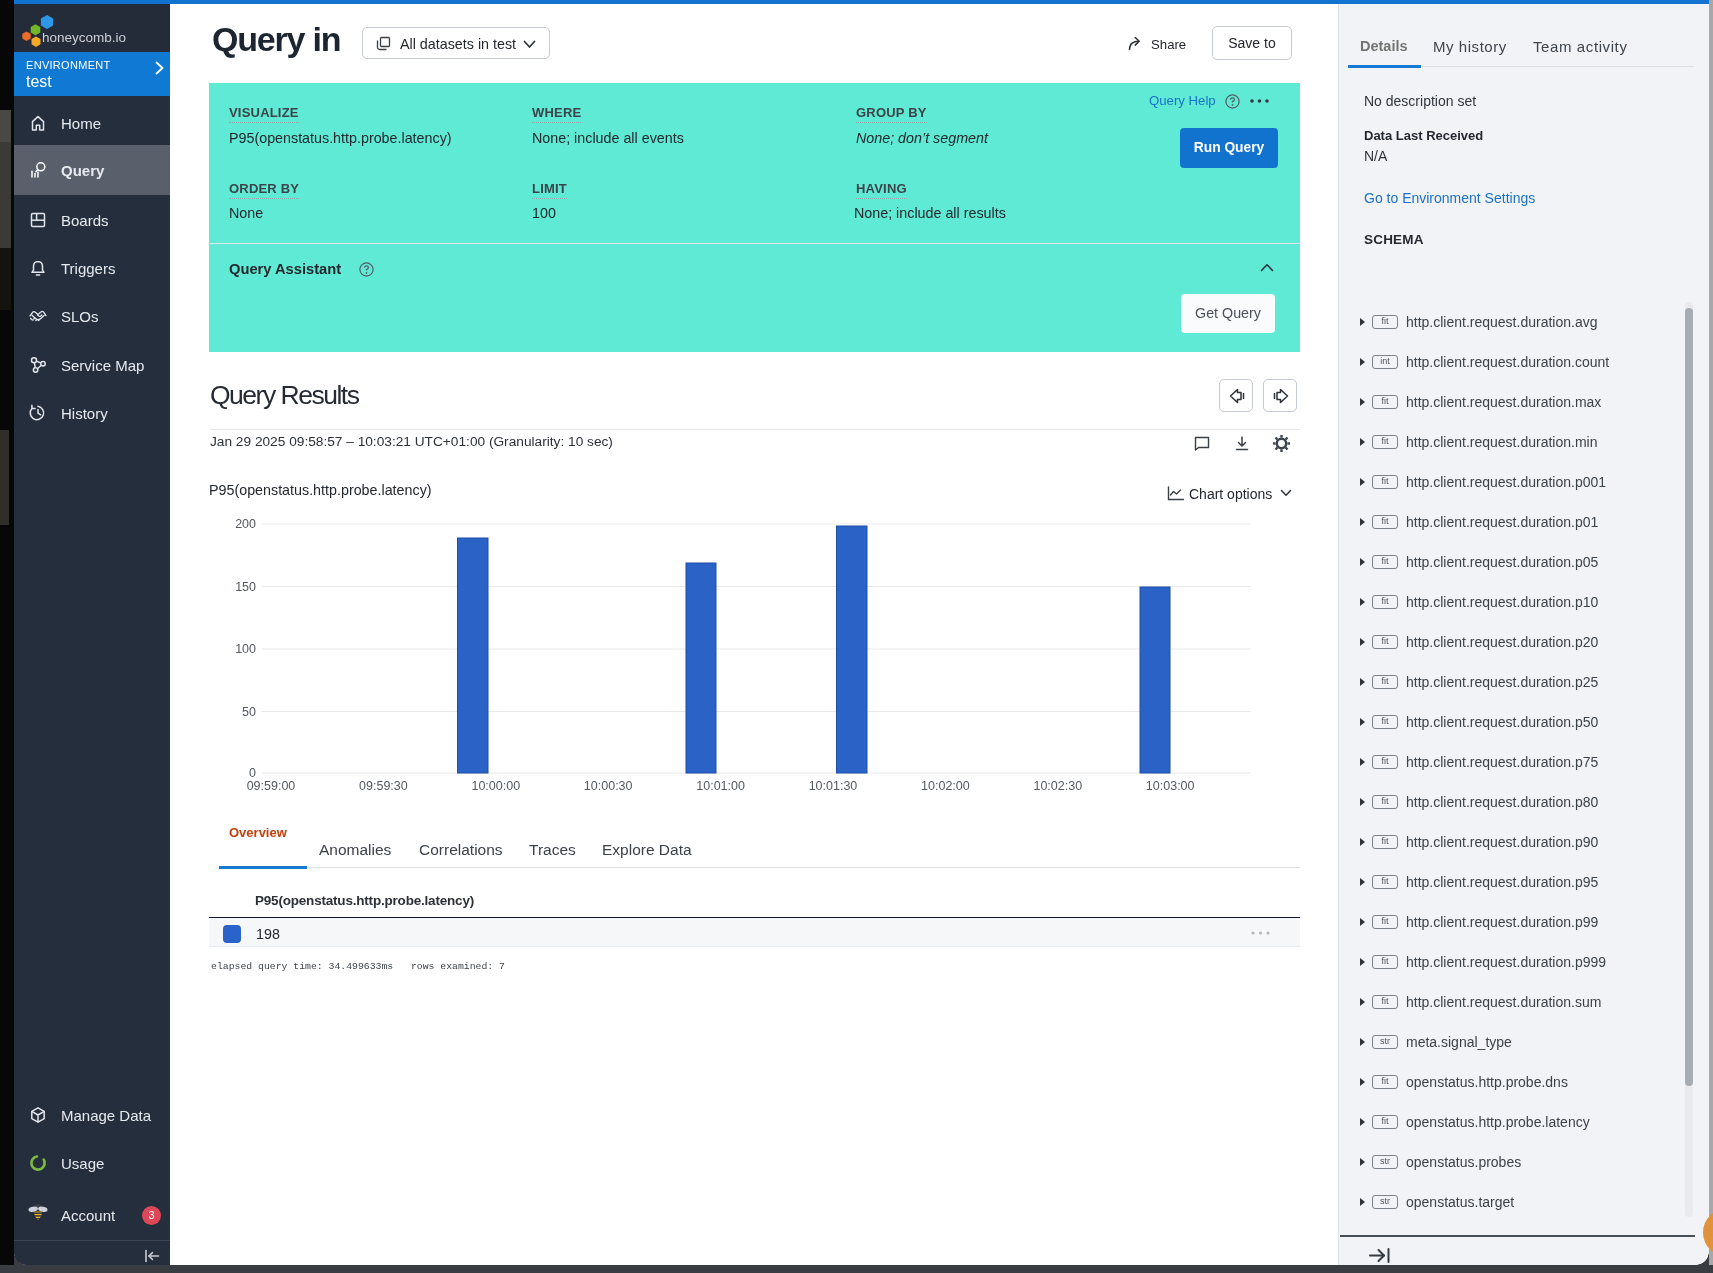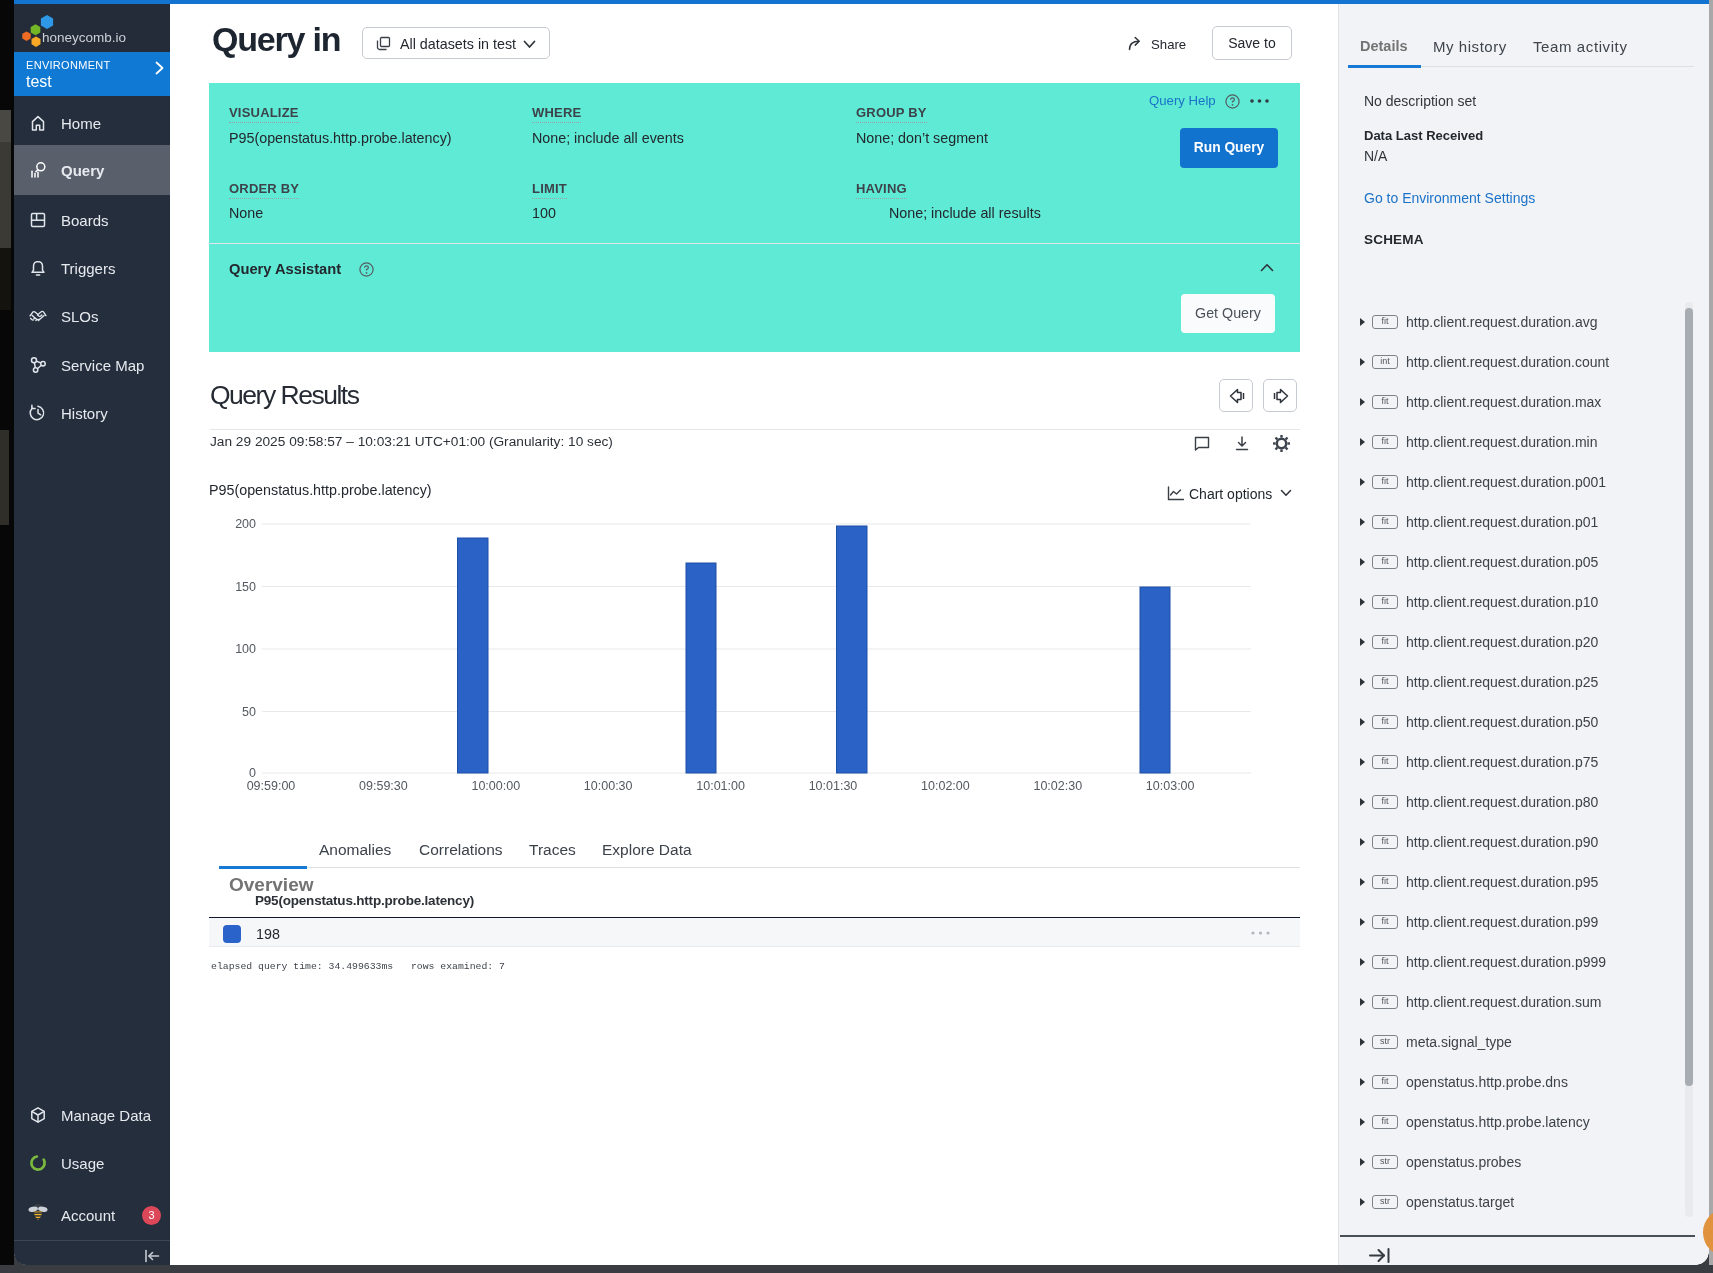--- a/index.html
+++ b/index.html
@@ -152,27 +152,27 @@
       </svg>
     <div class="a" style="left:981px;top:37px;font-size:13.2px;color:#23272e;">Share</div>
     <div class="a" style="left:1042px;top:26px;width:80px;height:34px;border:1px solid #c6cad1;border-radius:5px;background:#fff;font-size:14px;color:#23272e;text-align:center;line-height:32px;">Save to</div>
 
     <div class="a" style="left:39px;top:83px;width:1091px;height:269px;background:#5eead4;font-size:14.3px;color:#23272e;">
       <div class="a" style="left:20px;top:21px;"><span class="qlabel">VISUALIZE</span></div>
       <div class="a" style="left:20px;top:47px;">P95(openstatus.http.probe.latency)</div>
       <div class="a" style="left:323px;top:21px;"><span class="qlabel">WHERE</span></div>
       <div class="a" style="left:323px;top:47px;">None; include all events</div>
       <div class="a" style="left:647px;top:21px;"><span class="qlabel">GROUP BY</span></div>
-      <div class="a" style="left:647px;top:47px;">None; don’t segment</div>
+      <div class="a" style="left:647px;top:47px;font-style:italic;">None; don’t segment</div>
       <div class="a" style="left:20px;top:97px;"><span class="qlabel">ORDER BY</span></div>
       <div class="a" style="left:20px;top:122px;">None</div>
       <div class="a" style="left:323px;top:97px;"><span class="qlabel">LIMIT</span></div>
       <div class="a" style="left:323px;top:122px;">100</div>
       <div class="a" style="left:647px;top:97px;"><span class="qlabel">HAVING</span></div>
-      <div class="a" style="left:680px;top:122px;">None; include all results</div>
+      <div class="a" style="left:645px;top:122px;">None; include all results</div>
       <div class="a" style="left:940px;top:10px;font-size:13.2px;color:#1b72c8;">Query Help</div>
       <svg class="a" style="left:1016px;top:11px;" width="15" height="15" viewBox="0 0 15 15" fill="none" stroke="#565c64" stroke-width="1.2">
           <circle cx="7.5" cy="7.5" r="6.6"></circle>
           <path d="M5.6 5.8 C5.6 4.6 6.4 3.9 7.5 3.9 C8.6 3.9 9.4 4.6 9.4 5.6 C9.4 6.6 8.8 7 7.5 7.6 V8.6"></path>
           <circle cx="7.5" cy="10.8" r="0.9" fill="#565c64" stroke="none"></circle>
         </svg>
       <svg class="a" style="left:1040px;top:15px;" width="22" height="6" viewBox="0 0 22 6">
           <circle cx="3" cy="3" r="1.8" fill="#343a41"></circle>
           <circle cx="10.5" cy="3" r="1.8" fill="#343a41"></circle>
           <circle cx="18" cy="3" r="1.8" fill="#343a41"></circle>
@@ -264,21 +264,21 @@
         <text x="960.2" y="279">10:03:00</text>
       </g>
       <g fill="#2a62c6" stroke="#1d4fa8" stroke-width="1">
         <rect x="247.5" y="23" width="30.5" height="235"></rect>
         <rect x="476" y="48" width="30" height="210"></rect>
         <rect x="626.5" y="11" width="30.5" height="247"></rect>
         <rect x="930" y="72" width="30" height="186"></rect>
       </g>
     </svg>
 
-    <div class="a" style="left:59px;top:874px;font-size:19px;font-weight:bold;color:#737373;">Overview</div>
+    <div class="a" style="left:59px;top:825px;font-size:13px;font-weight:bold;color:#c2410c;">Overview</div>
     <div class="a" style="left:149px;top:841px;font-size:15.5px;color:#3c424a;">Anomalies</div>
     <div class="a" style="left:249px;top:841px;font-size:15.5px;color:#3c424a;">Correlations</div>
     <div class="a" style="left:359px;top:841px;font-size:15.5px;color:#3c424a;">Traces</div>
     <div class="a" style="left:432px;top:841px;font-size:15.5px;color:#3c424a;">Explore Data</div>
     <div class="a" style="left:49px;top:867px;width:1081px;height:1px;background:#dfe2e5;"></div>
     <div class="a" style="left:49px;top:866px;width:88px;height:3px;background:#1779d3;"></div>
 
     <div class="a" style="left:85px;top:893px;font-size:13.5px;font-weight:bold;color:#2c3137;letter-spacing:-0.2px;">P95(openstatus.http.probe.latency)</div>
     <div class="a" style="left:39px;top:917px;width:1091px;height:30px;background:#f6f7f9;border-top:1px solid #0f172a;border-bottom:1px solid #e8eaed;">
       <div class="a" style="left:14px;top:7px;width:18px;height:18px;border-radius:4px;background:#2a63c9;"></div>

